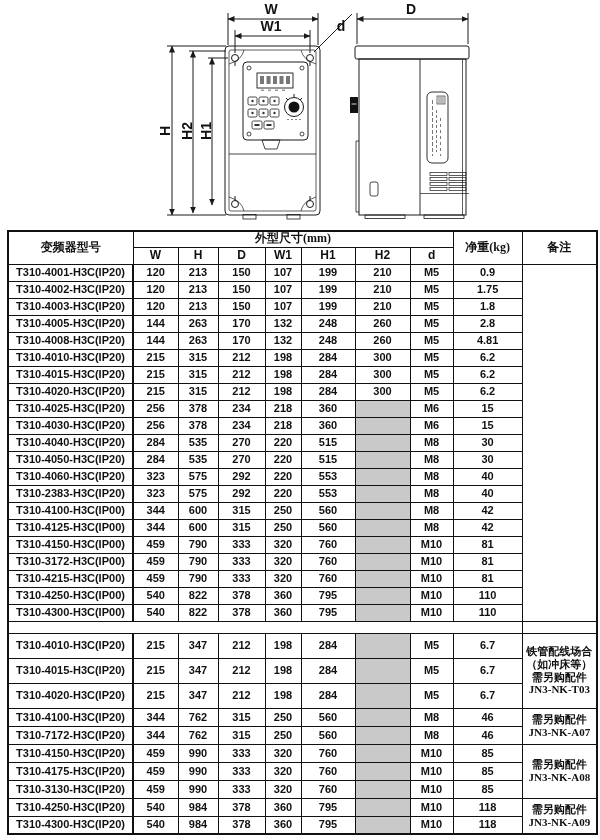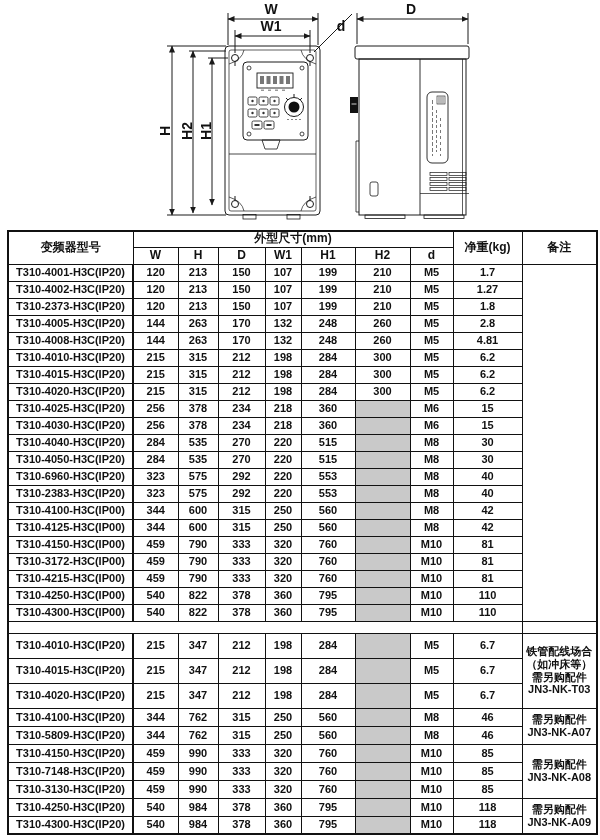--- a/index.html
+++ b/index.html
@@ -4,32 +4,32 @@
 <style>
   html,body{margin:0;padding:0;background:#fff;}
   #page{position:relative;width:600px;height:840px;background:#fff;overflow:hidden;
         font-family:"Liberation Sans","DejaVu Sans",sans-serif;color:#111;}
   #drawing{position:absolute;left:0;top:0;}
   #dim-table{position:absolute;left:7px;top:230px;border-collapse:collapse;table-layout:fixed;
              width:589px;border:2px solid #111;}
   #dim-table td,#dim-table th{border:1px solid #111;padding:0;text-align:center;vertical-align:middle;
              font-weight:bold;font-size:11px;line-height:1.15;overflow:hidden;white-space:nowrap;}
   #dim-table th{font-size:12px;}
-  tr.head1{height:16px;}
+  tr.head1{height:16px;font-family:Liberation Serif, serif;}
   tr.head2{height:17px;}
   tr.head2 th, th.span2{border-bottom:2px solid #111;}
   th.span2.low{vertical-align:bottom;padding-bottom:2px;}
   td.model{font-size:10.5px;border-right:2px solid #111 !important;}
   th.model-h{border-right:2px solid #111;}
   td.shaded{background:#c9c9c9;}
   tr.r1{height:17px;}
   tr.spacer{height:12px;}
   tr.r2a{height:25px;}
   tr.r2b{height:18px;}
-  td.remark{font-size:11px;white-space:normal;line-height:1.22;padding:0 1px;}
+  td.remark{font-size:11px;white-space:normal;line-height:1.22;padding:0 1px;font-family:Liberation Serif, serif;}
   svg text{font-family:"Liberation Sans","DejaVu Sans",sans-serif;font-weight:bold;fill:#111;}
 </style>
 </head>
 <body>
 
 <div id="page">
 
   <svg id="drawing" width="600" height="230" viewBox="0 0 600 230" fill="none" stroke="#1a1a1a" stroke-width="1">
     <defs>
       <marker id="arw" markerWidth="8" markerHeight="8" refX="6.5" refY="3" orient="auto-start-reverse">
@@ -223,36 +223,36 @@
     <tbody id="table-body">
         <tr class="r1">
           <td class="model">T310-4001-H3C(IP20)</td>
           <td>120</td>
           <td>213</td>
           <td>150</td>
           <td>107</td>
           <td>199</td>
           <td>210</td>
           <td>M5</td>
-          <td>1.7</td>
+          <td>0.9</td>
           <td class="remark" rowspan="21"></td>
         </tr>
         <tr class="r1">
           <td class="model">T310-4002-H3C(IP20)</td>
           <td>120</td>
           <td>213</td>
           <td>150</td>
           <td>107</td>
           <td>199</td>
           <td>210</td>
           <td>M5</td>
-          <td>1.27</td>
-        </tr>
-        <tr class="r1">
-          <td class="model">T310-2373-H3C(IP20)</td>
+          <td>1.75</td>
+        </tr>
+        <tr class="r1">
+          <td class="model">T310-4003-H3C(IP20)</td>
           <td>120</td>
           <td>213</td>
           <td>150</td>
           <td>107</td>
           <td>199</td>
           <td>210</td>
           <td>M5</td>
           <td>1.8</td>
         </tr>
         <tr class="r1">
@@ -348,21 +348,21 @@
           <td>284</td>
           <td>535</td>
           <td>270</td>
           <td>220</td>
           <td>515</td>
           <td class="shaded"></td>
           <td>M8</td>
           <td>30</td>
         </tr>
         <tr class="r1">
-          <td class="model">T310-6960-H3C(IP20)</td>
+          <td class="model">T310-4060-H3C(IP20)</td>
           <td>323</td>
           <td>575</td>
           <td>292</td>
           <td>220</td>
           <td>553</td>
           <td class="shaded"></td>
           <td>M8</td>
           <td>40</td>
         </tr>
         <tr class="r1">
@@ -497,21 +497,21 @@
           <td>762</td>
           <td>315</td>
           <td>250</td>
           <td>560</td>
           <td class="shaded"></td>
           <td>M8</td>
           <td>46</td>
           <td class="remark" rowspan="2">需另购配件<br>JN3-NK-A07</td>
         </tr>
         <tr class="r2b">
-          <td class="model">T310-5809-H3C(IP20)</td>
+          <td class="model">T310-7172-H3C(IP20)</td>
           <td>344</td>
           <td>762</td>
           <td>315</td>
           <td>250</td>
           <td>560</td>
           <td class="shaded"></td>
           <td>M8</td>
           <td>46</td>
         </tr>
         <tr class="r2b">
@@ -520,21 +520,21 @@
           <td>990</td>
           <td>333</td>
           <td>320</td>
           <td>760</td>
           <td class="shaded"></td>
           <td>M10</td>
           <td>85</td>
           <td class="remark" rowspan="3">需另购配件<br>JN3-NK-A08</td>
         </tr>
         <tr class="r2b">
-          <td class="model">T310-7148-H3C(IP20)</td>
+          <td class="model">T310-4175-H3C(IP20)</td>
           <td>459</td>
           <td>990</td>
           <td>333</td>
           <td>320</td>
           <td>760</td>
           <td class="shaded"></td>
           <td>M10</td>
           <td>85</td>
         </tr>
         <tr class="r2b">

